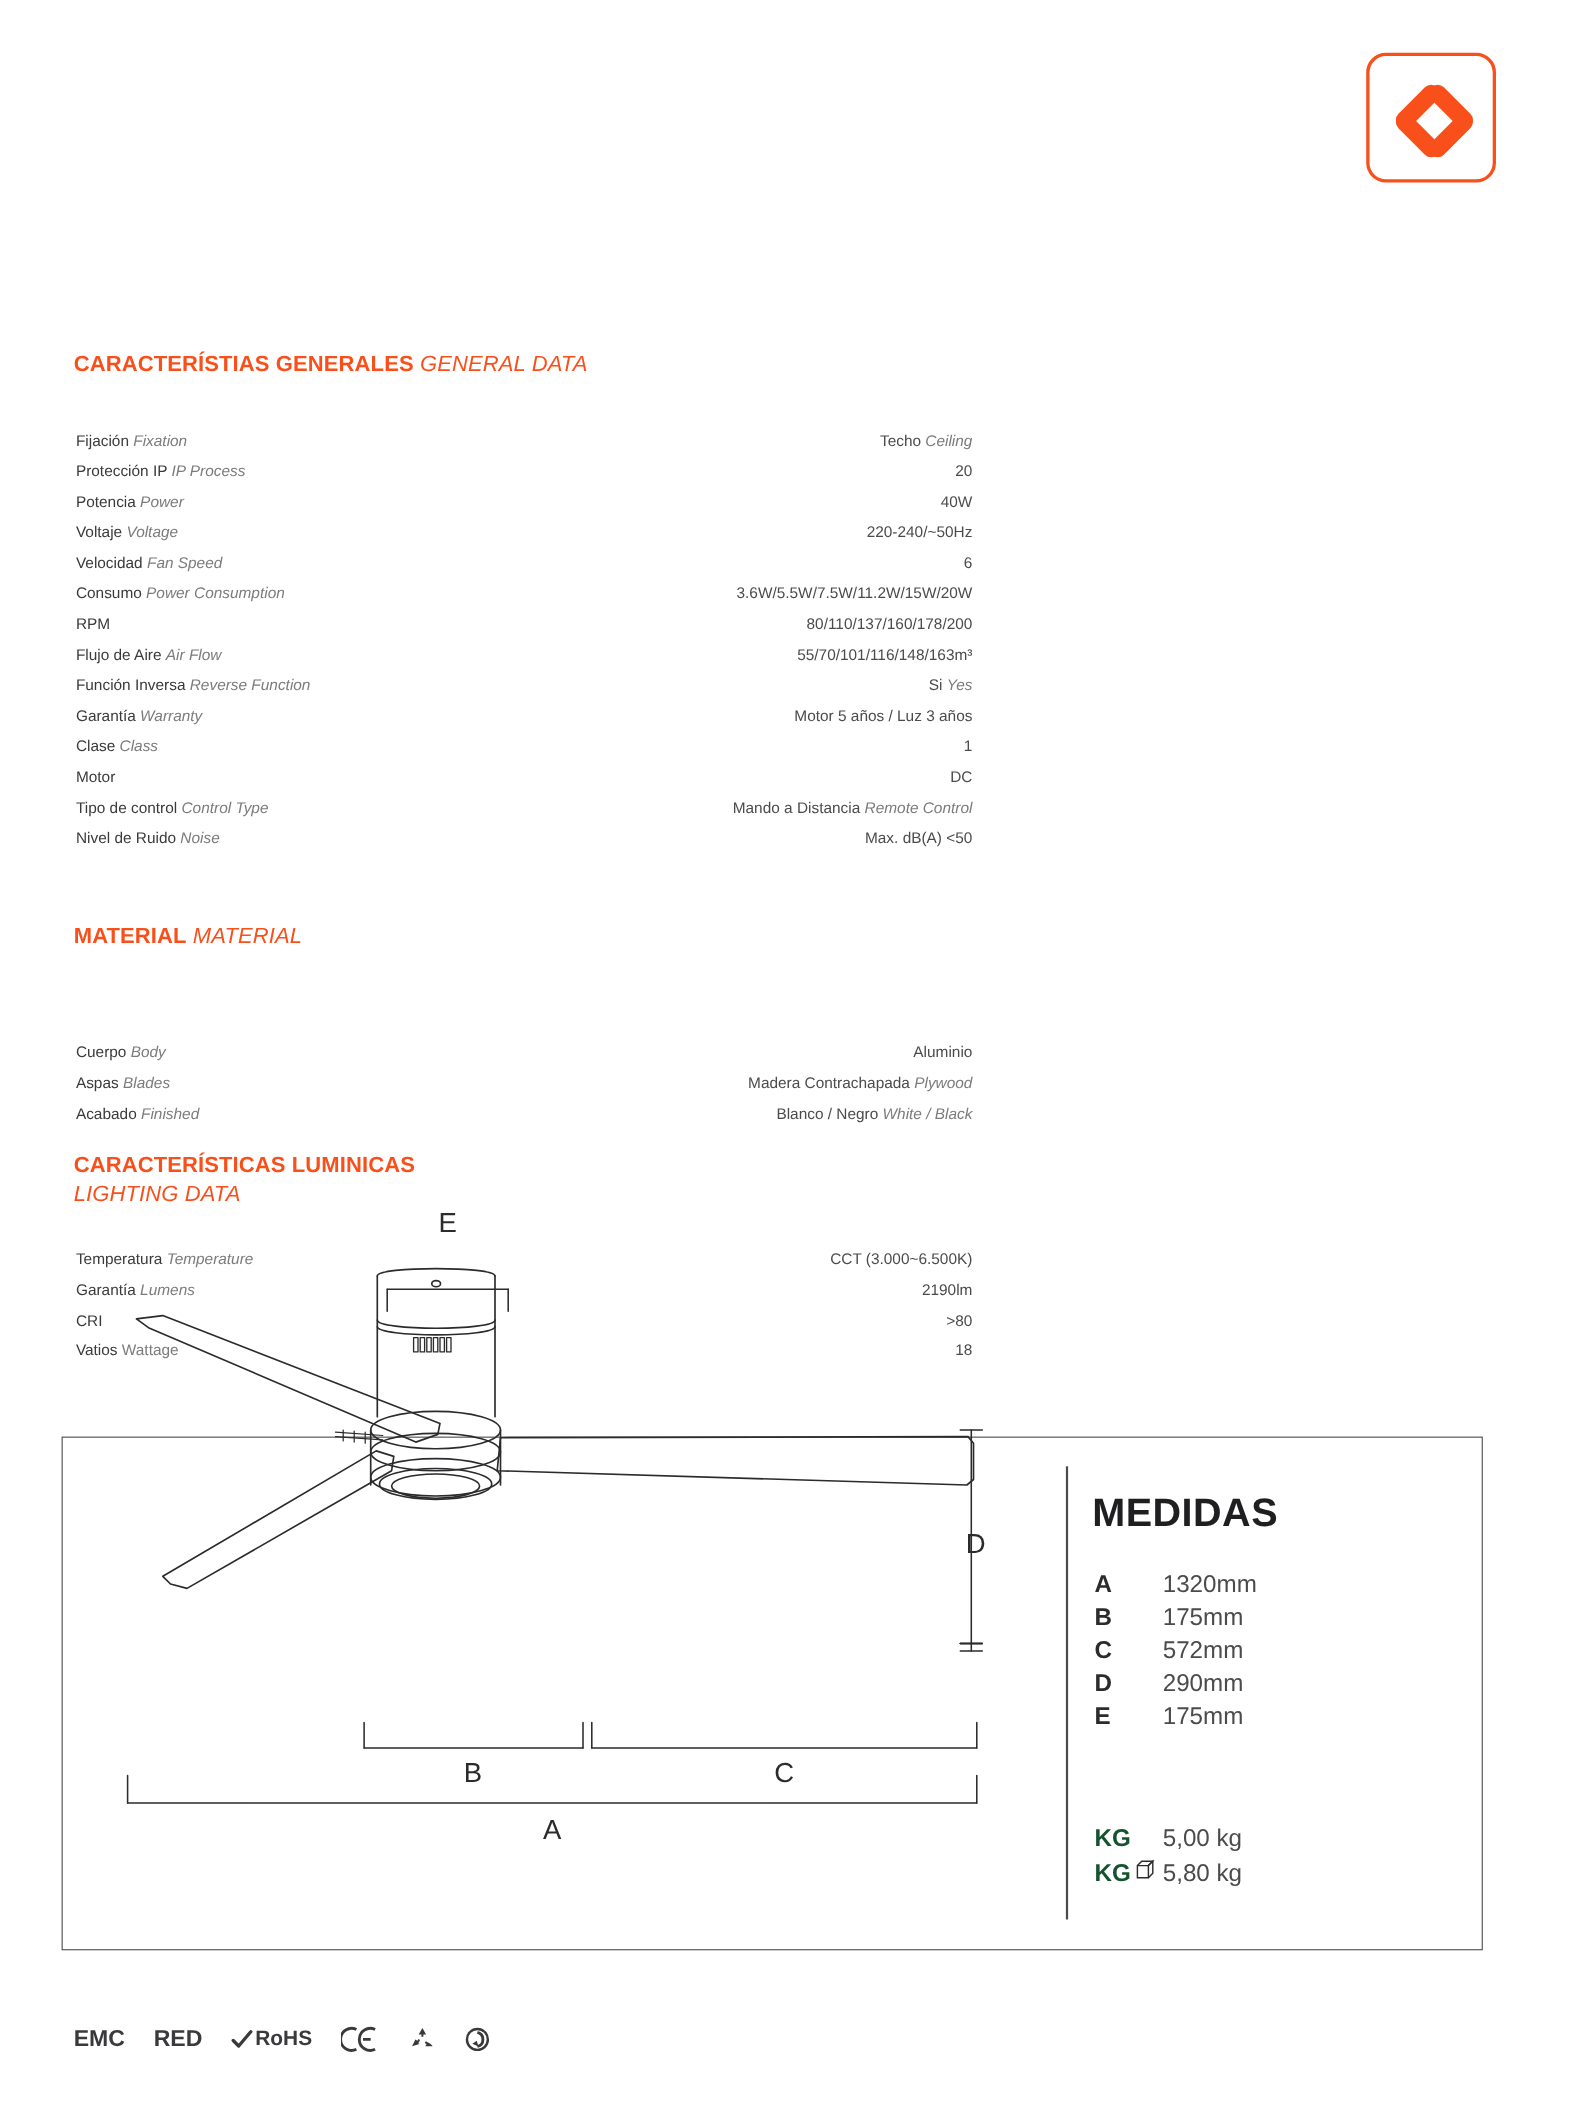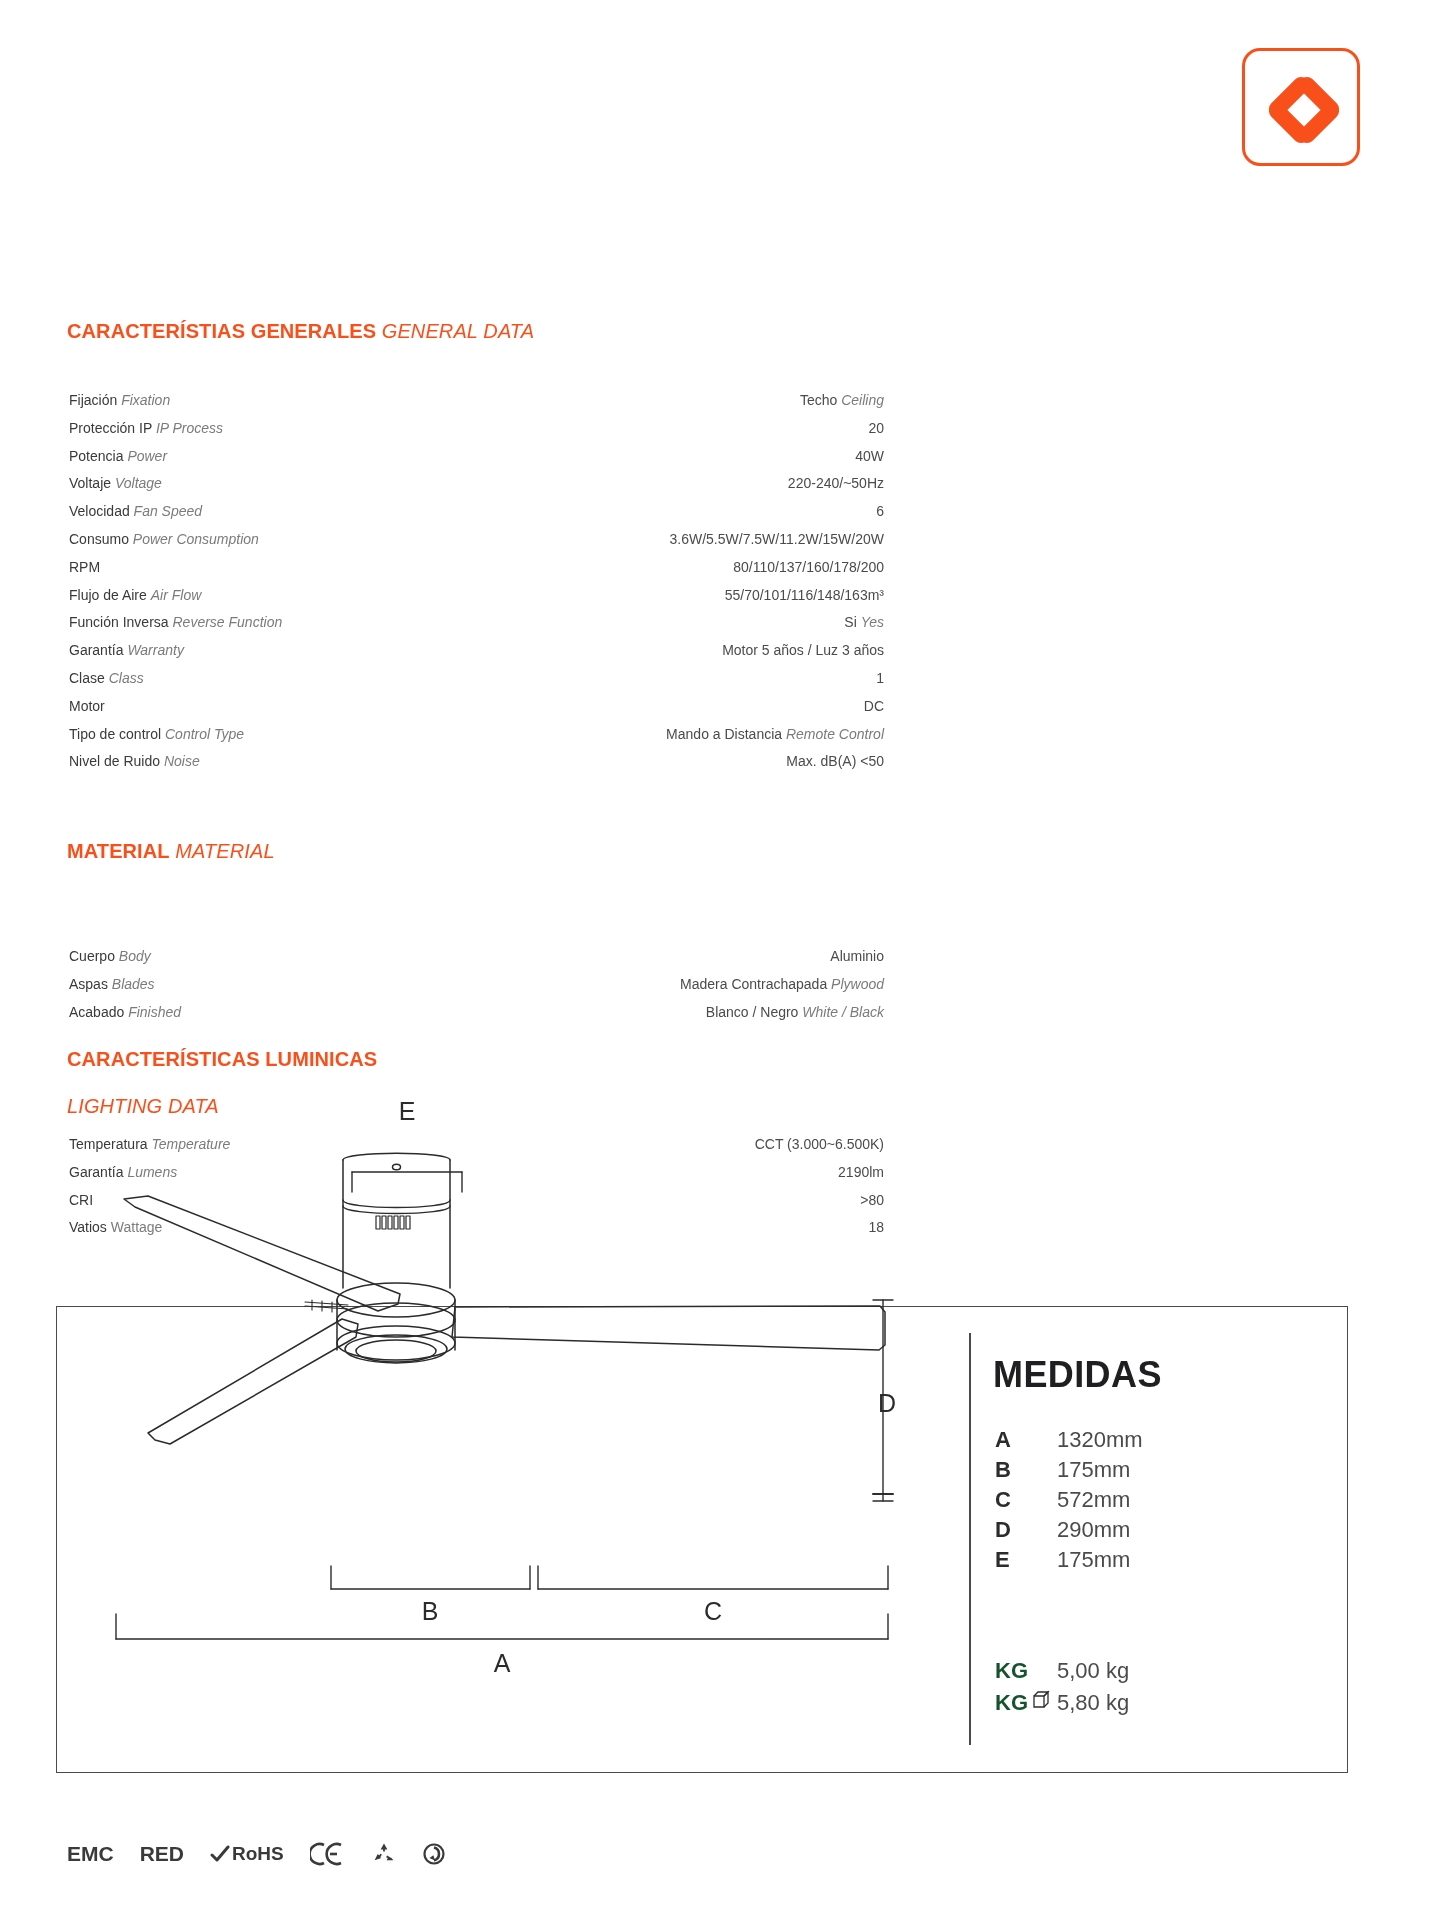--- a/index.html
+++ b/index.html
@@ -41,21 +41,21 @@
     left: 67px;
     color: #f9501b;
     font-size: 20px;
     letter-spacing: 0.1px;
     line-height: 1.34;
     white-space: nowrap;
   }
   .section-head .es { font-weight: bold; }
   .section-head .en { font-style: italic; font-weight: normal; }
   .section-head.two-line { white-space: normal; }
-  .section-head.two-line .en { display: block; margin-top: 20px; }
+  .section-head.two-line .en { display: block; }
 
   
   .spec-table {
     position: absolute;
     left: 69px;
     width: 815px;
     font-size: 14px;
     line-height: 27.8px;
   }
   .spec-row { display: flex; justify-content: space-between; align-items: baseline; }

